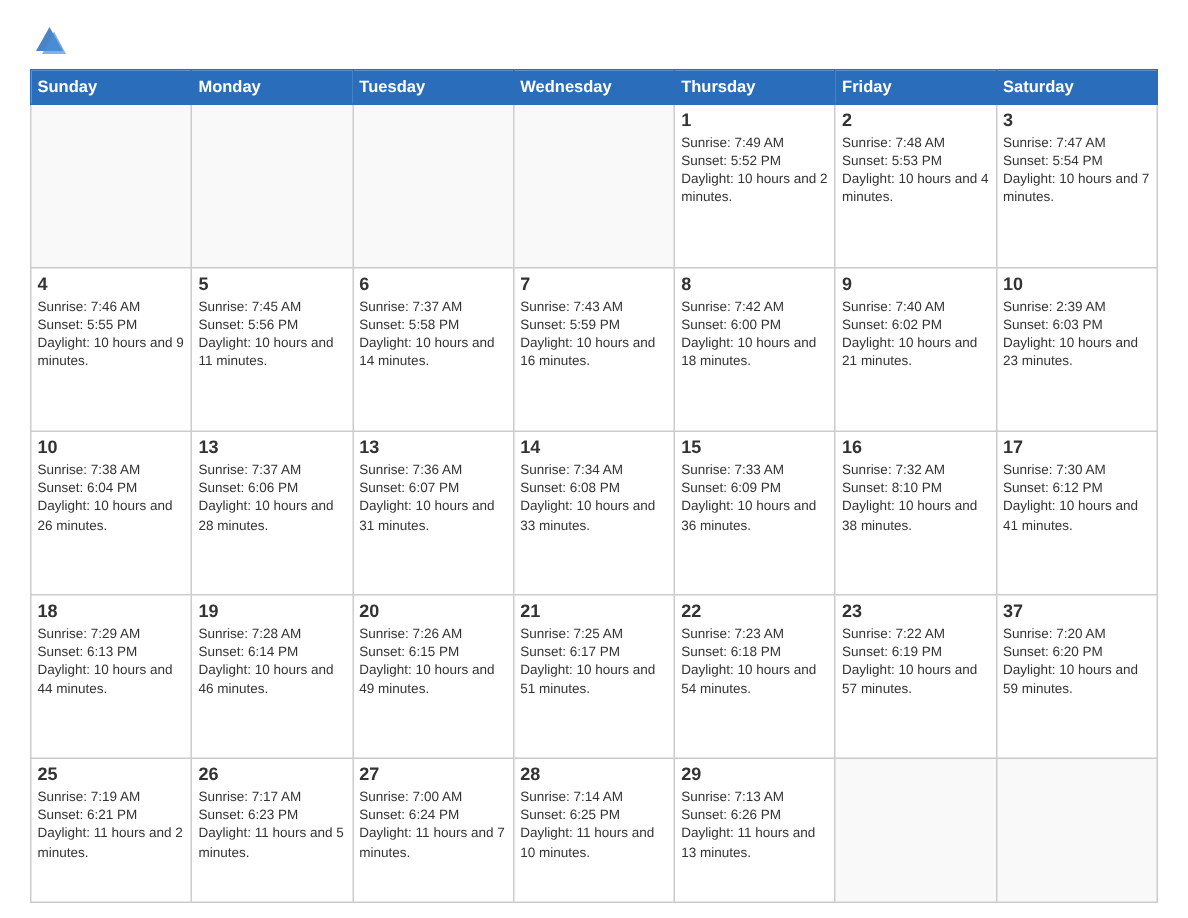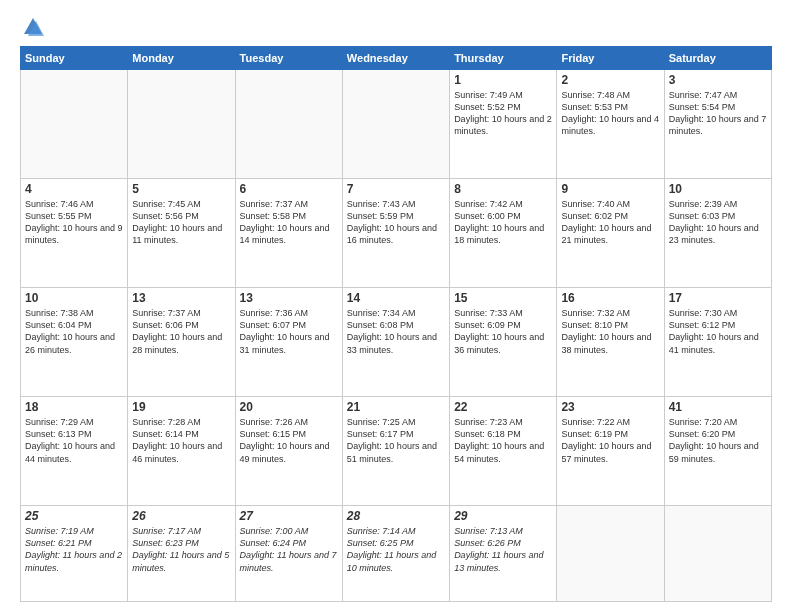--- a/index.html
+++ b/index.html
@@ -97,21 +97,20 @@
     .day-info {
       font-size: 9px;
       color: #333;
       line-height: 1.35;
     }
     tr.week-row td {
       height: 82px;
     }
     tr.week-row-last td {
       height: 72px;
-      font-style: italic;
     }
   </style>
 </head>
 <body>
 
 <div class="page">
   <div class="header">
     <div class="logo">
       <div class="logo-text">
         <span style="display:flex;align-items:center;">
@@ -311,21 +310,21 @@
 and 54 minutes.</div>
           </td>
           <td>
             <span class="day-number">23</span>
             <div class="day-info">Sunrise: 7:22 AM
 Sunset: 6:19 PM
 Daylight: 10 hours
 and 57 minutes.</div>
           </td>
           <td>
-            <span class="day-number">41</span>
+            <span class="day-number">37</span>
             <div class="day-info">Sunrise: 7:20 AM
 Sunset: 6:20 PM
 Daylight: 10 hours
 and 59 minutes.</div>
           </td>
         </tr>
         <tr class="week-row-last">
           <td>
             <span class="day-number">25</span>
             <div class="day-info">Sunrise: 7:19 AM

